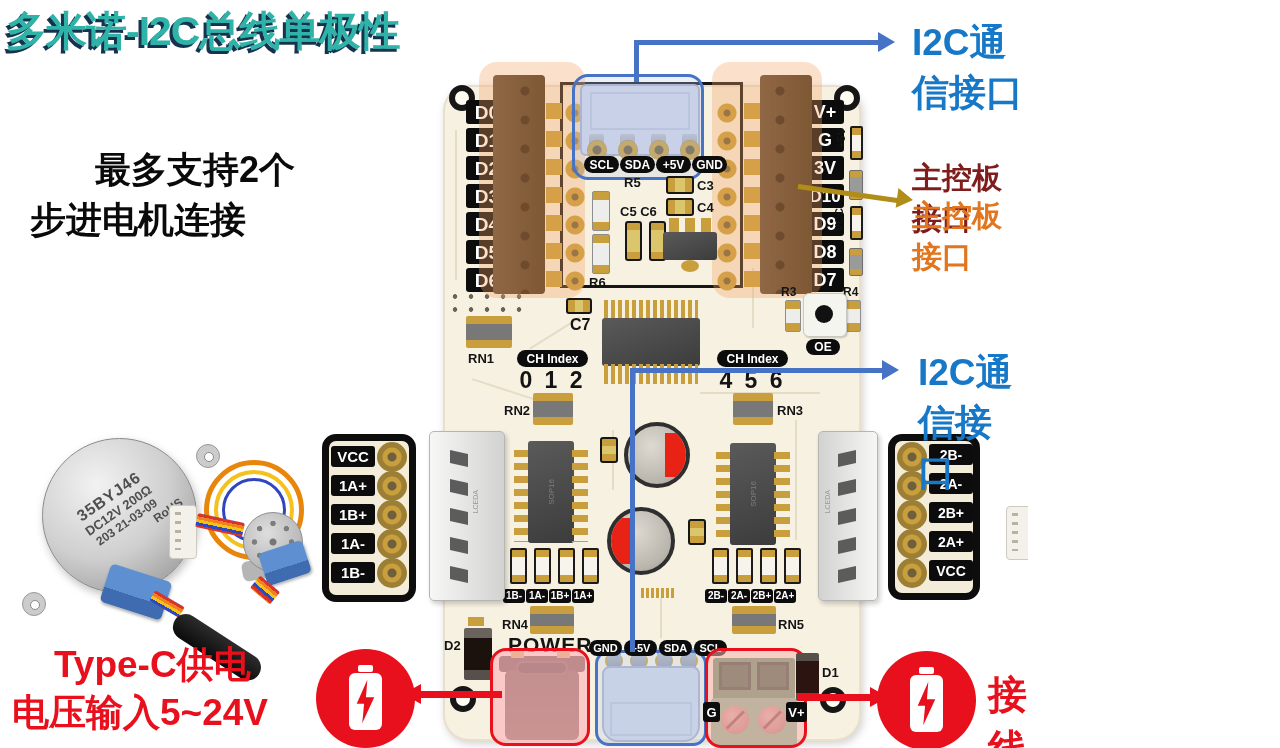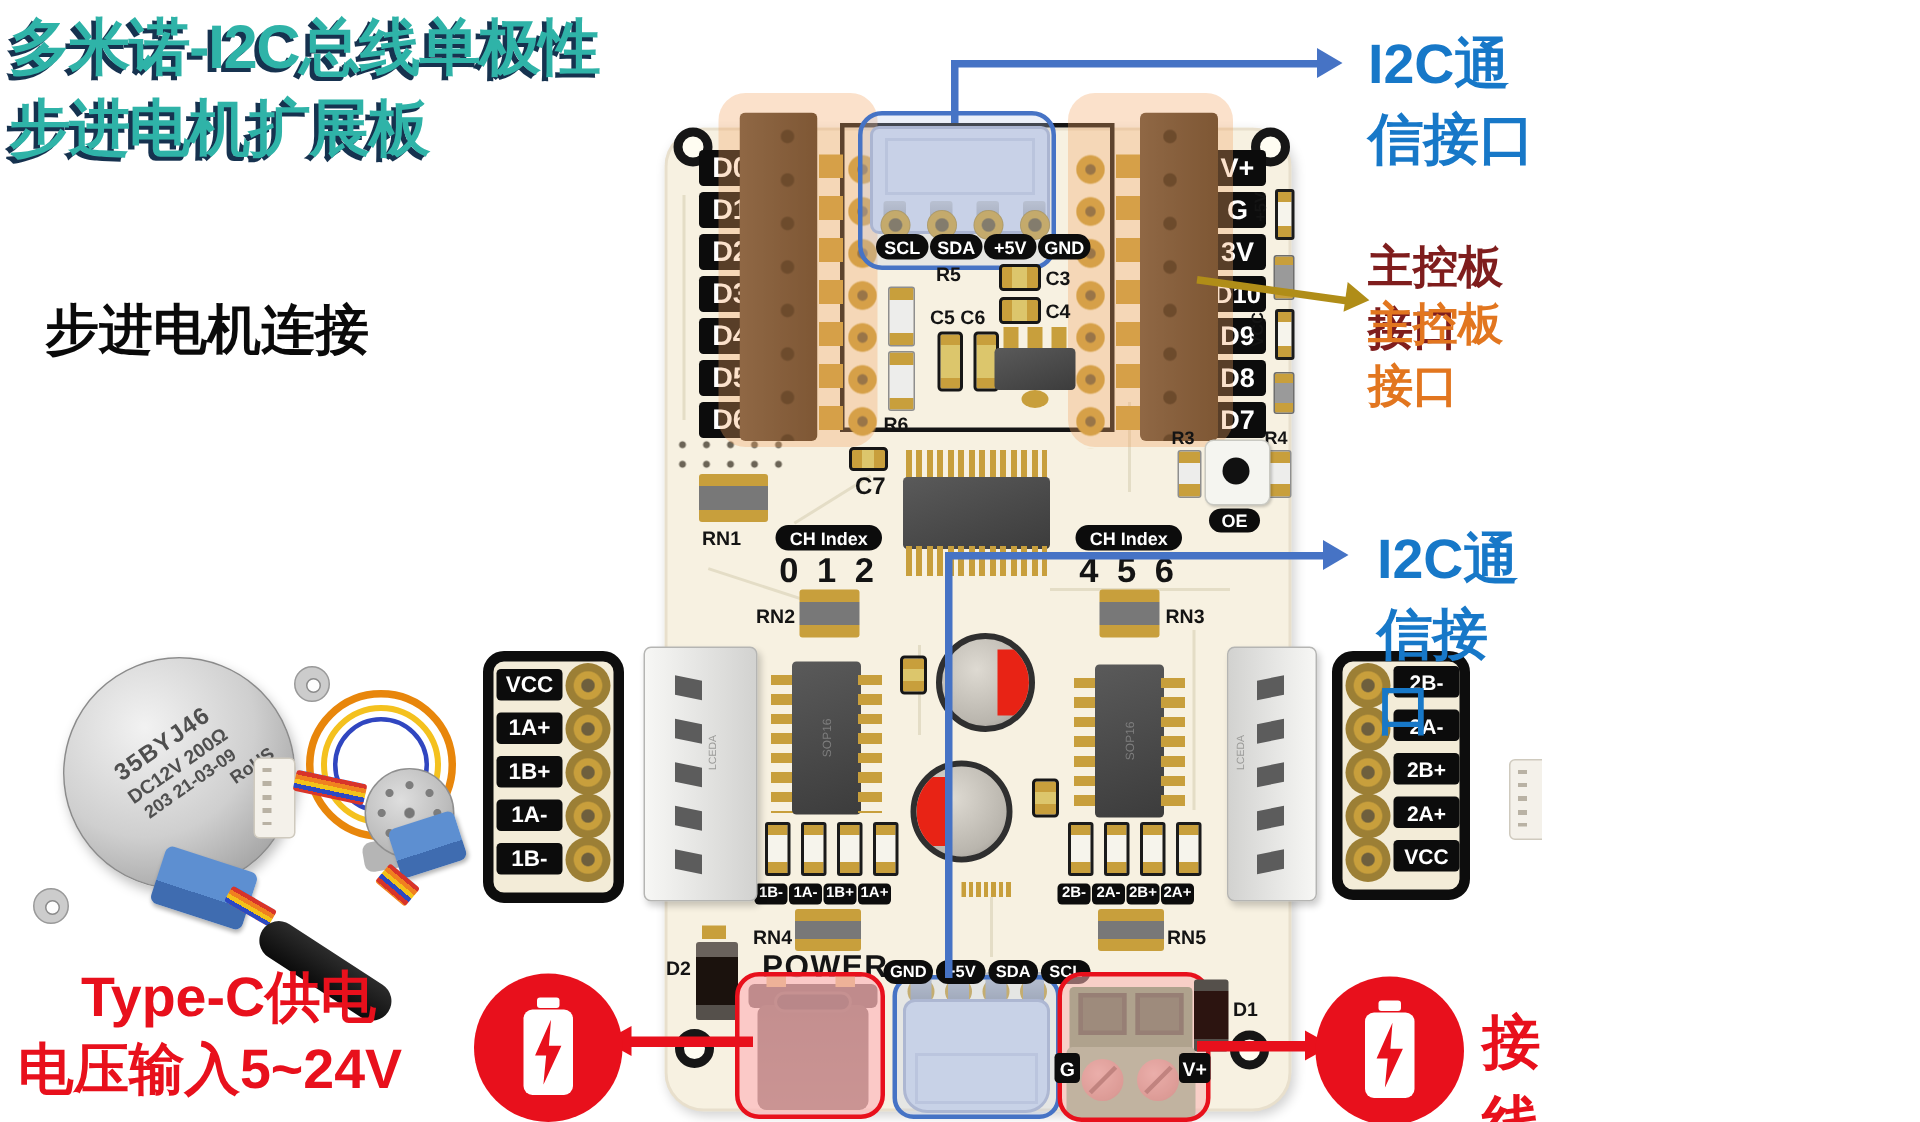--- a/index.html
+++ b/index.html
@@ -39,21 +39,21 @@
   .wires{position:absolute;background:repeating-linear-gradient(180deg,#d8342a 0 3px,#f08020 3px 6px,#f3c21a 6px 9px,#2c49c2 9px 12px);border-radius:2px;}
   .screw{position:absolute;border-radius:50%;background:radial-gradient(circle at 40% 35%,#d8a9a0,#b97f74 70%,#9a655c);}
   .screw::after{content:"";position:absolute;left:46%;top:8%;width:10%;height:84%;background:#7c4a42;transform:rotate(45deg);}
 </style>
 </head>
 <body>
 
 <div id="canvas">
 
   <div class="abs" style="left:6px;top:4px;font-size:41px;font-weight:900;color:#2fb3a8;text-shadow:-3px 3px 0 #16324f;letter-spacing:-1px;">多米诺-I2C总线单极性</div>
-  <div class="abs" style="left:6px;top:58px;font-size:41px;font-weight:900;color:#2fb3a8;text-shadow:-3px 3px 0 #16324f;letter-spacing:-1px;">步进电机扩展板</div>
+  <div class="abs" style="left:95px;top:146px;font-size:36px;font-weight:900;color:#0a0a0a;">最多支持2个</div>
   <div class="abs" style="left:30px;top:196px;font-size:36px;font-weight:900;color:#0a0a0a;">步进电机连接</div>
 
   <div>
     <div class="earr" style="left:22px;top:592px;width:22px;height:22px;"></div>
     <div class="earr" style="left:196px;top:444px;width:22px;height:22px;"></div>
     <div class="abs" style="left:42px;top:438px;width:153px;height:153px;border-radius:50%;background:radial-gradient(circle at 35% 30%,#f2f2f2,#cfcfcf 50%,#a5a5a5 80%,#8d8d8d);border:1px solid #8b8b8b;box-shadow:2px 4px 8px rgba(0,0,0,.25);"></div>
     <div class="abs" style="left:50px;top:458px;width:142px;height:112px;transform:rotate(-35deg);display:flex;flex-direction:column;align-items:center;justify-content:center;color:#4f4f4f;font-weight:bold;">
       <span style="font-size:16px;letter-spacing:1px;">35BYJ46</span>
       <span style="font-size:13px;">DC12V 200Ω</span>
       <span style="font-size:12px;">203 21-03-09</span>

